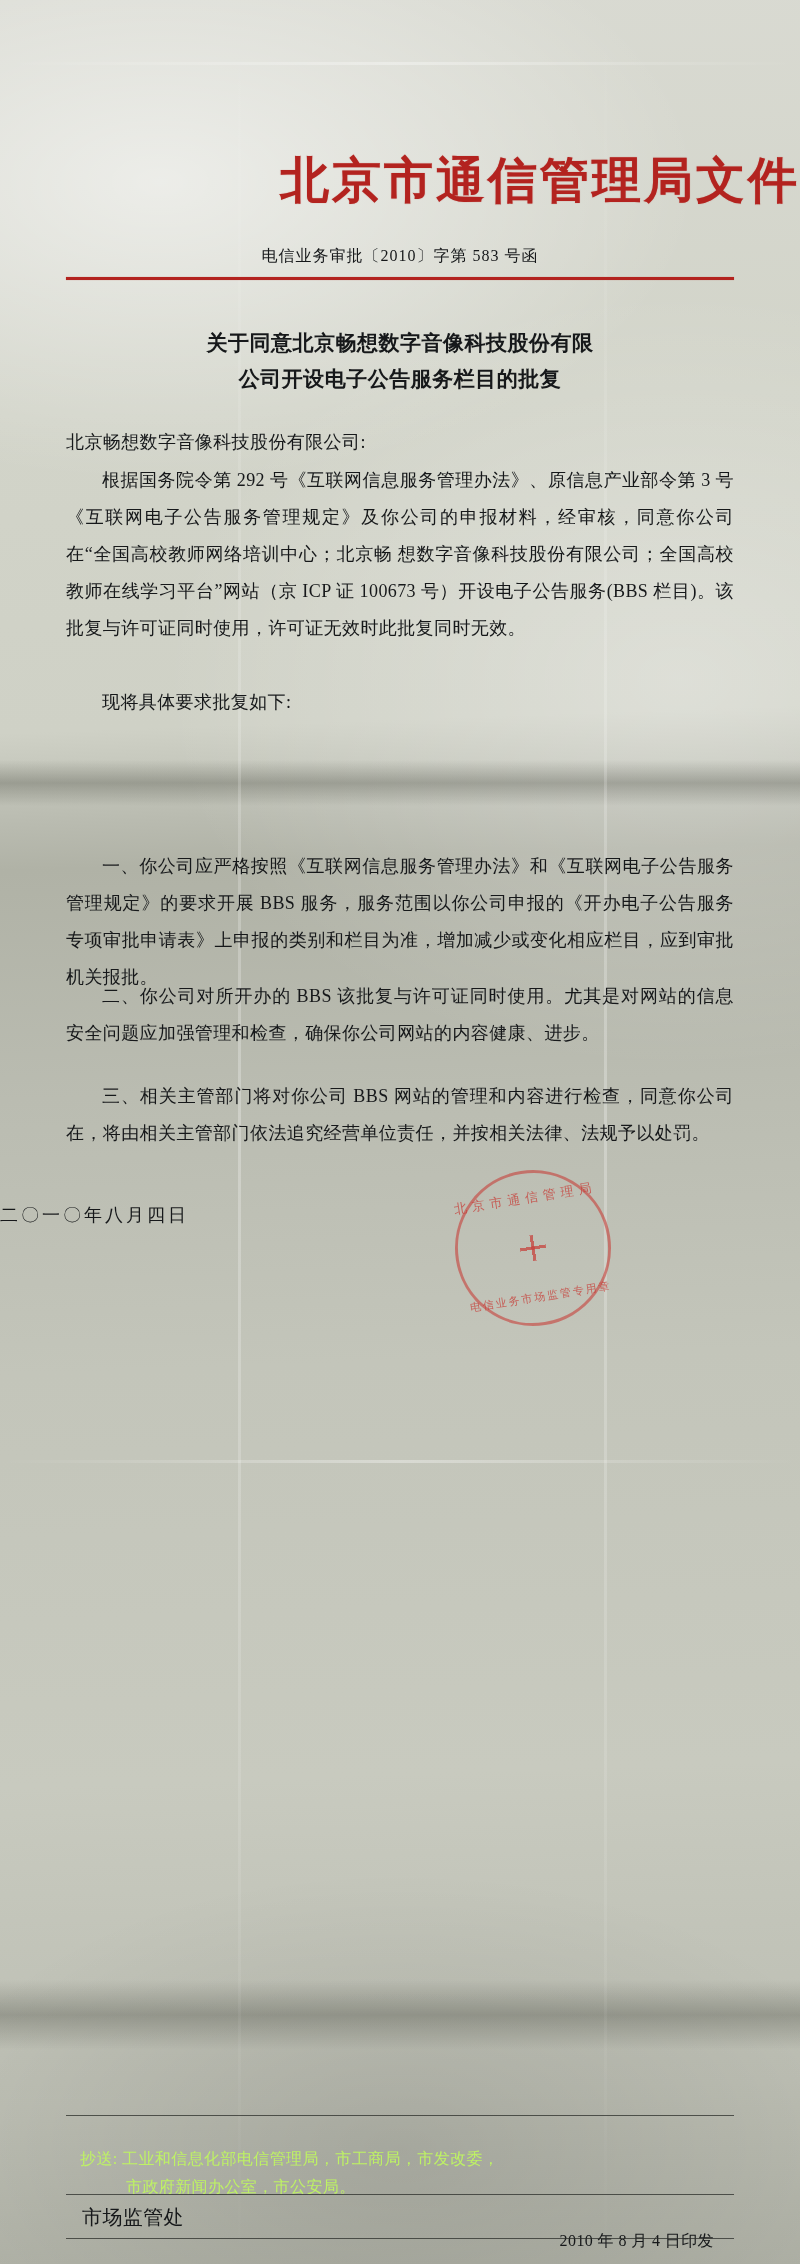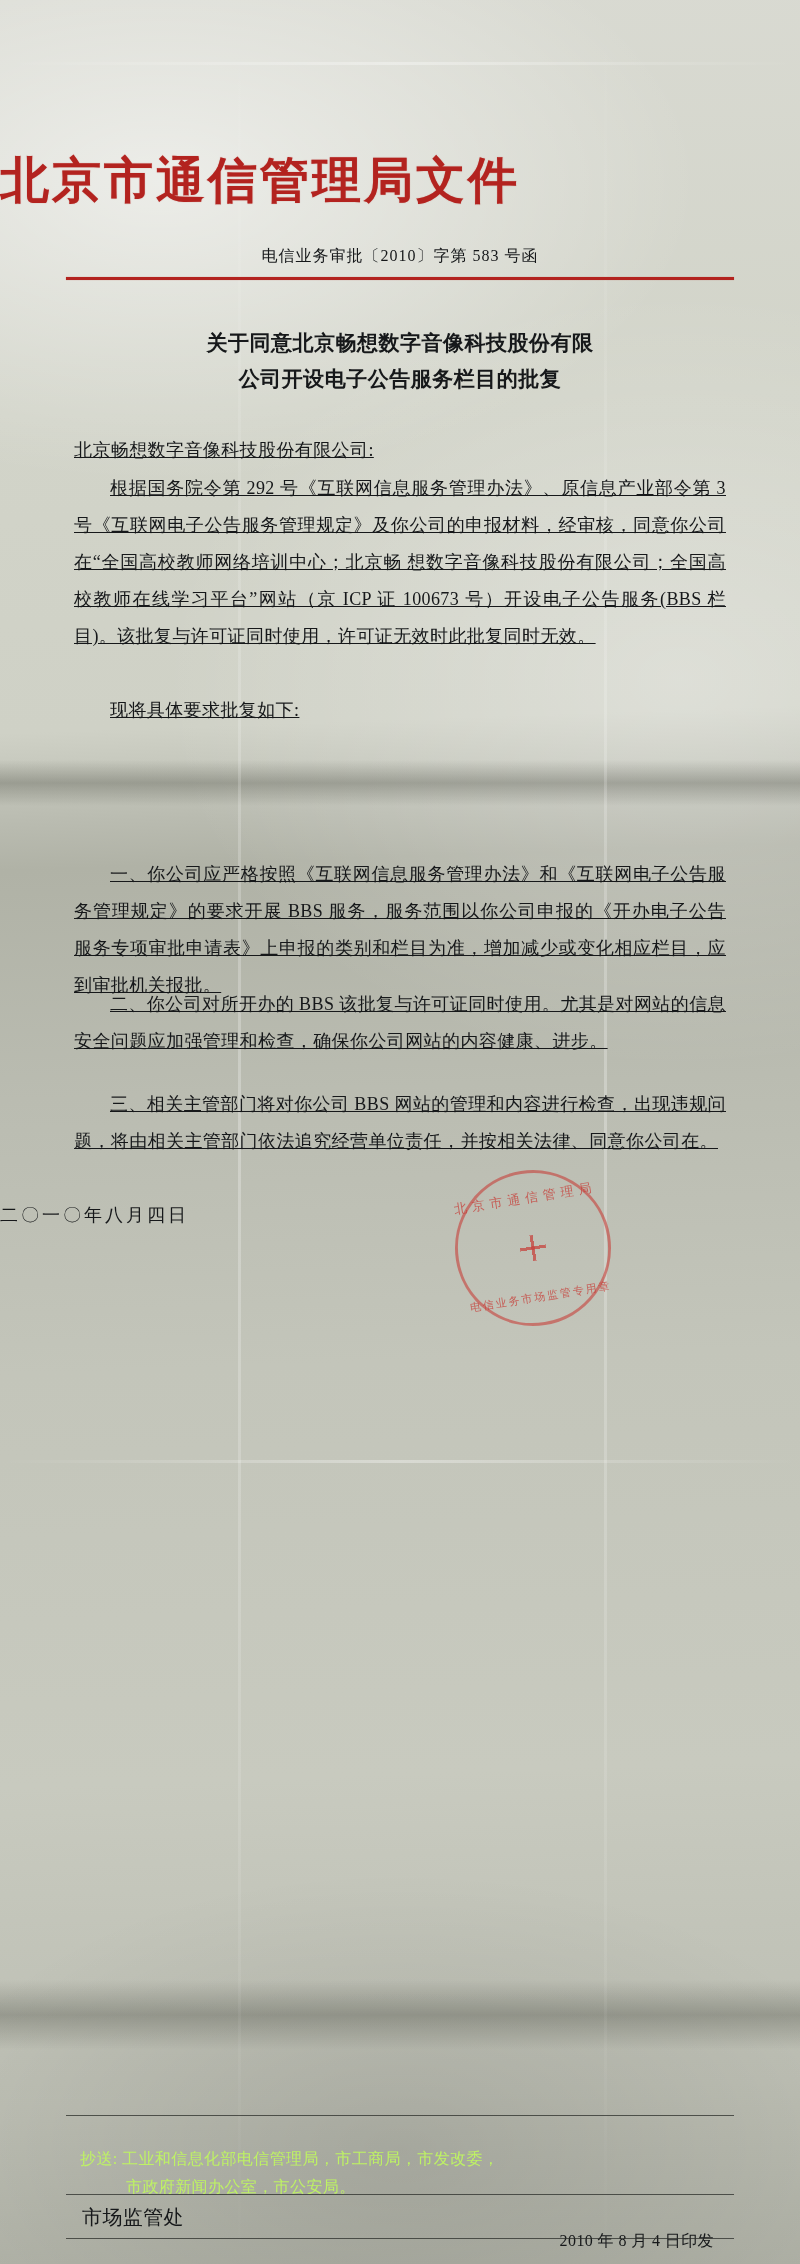--- a/index.html
+++ b/index.html
@@ -51,21 +51,21 @@
     width: 800px;
     height: 2264px;
   }
 
   
   .doc-title {
     position: absolute;
     top: 148px;
     left: 0;
     width: 800px;
-    text-align: left;
+    text-align: right;
     color: #b3231f;
     font-family: "DejaVu Serif", "Liberation Serif", serif;
     font-weight: bold;
     font-size: 49px;
     letter-spacing: 3px;
     text-shadow: 0 0 1px rgba(179,35,31,0.5);
   }
   .doc-number {
     position: absolute;
     top: 246px;
@@ -105,21 +105,21 @@
     position: absolute;
     left: 66px;
     width: 668px;
     color: #16181a;
     font-size: 18px;
     line-height: 37px;
     letter-spacing: 0.4px;
     text-align: justify;
     text-justify: inter-ideograph;
   }
-  .body-block p { margin: 8px; text-decoration: underline; }
+  .body-block p { margin: 0; }
   .indent { text-indent: 36px; }
 
   #addressee { top: 424px; }
   #para1 { top: 462px; }
   #para1b { top: 684px; }
   #para2 { top: 848px; }
   #para3 { top: 978px; }
   #para4 { top: 1078px; }
 
   
@@ -252,21 +252,21 @@
 
   <div class="body-block" id="para2">
     <p class="indent">一、你公司应严格按照《互联网信息服务管理办法》和《互联网电子公告服务管理规定》的要求开展 BBS 服务，服务范围以你公司申报的《开办电子公告服务专项审批申请表》上申报的类别和栏目为准，增加减少或变化相应栏目，应到审批机关报批。</p>
   </div>
 
   <div class="body-block" id="para3">
     <p class="indent">二、你公司对所开办的 BBS 该批复与许可证同时使用。尤其是对网站的信息安全问题应加强管理和检查，确保你公司网站的内容健康、进步。</p>
   </div>
 
   <div class="body-block" id="para4">
-    <p class="indent">三、相关主管部门将对你公司 BBS 网站的管理和内容进行检查，出现违规问题，将由相关主管部门依法追究经营单位责任，并按相关法律、同意你公司在。</p>
+    <p class="indent">三、相关主管部门将对你公司 BBS 网站的管理和内容进行检查，同意你公司在，将由相关主管部门依法追究经营单位责任，并按相关法律、法规予以处罚。</p>
   </div>
 
   <div class="sign-date">二〇一〇年八月四日</div>
 
   <div class="seal">
     <div class="seal-top">北京市通信管理局</div>
     <div class="seal-bottom">电信业务市场监管专用章</div>
   </div>
 
   <div class="footer-rule" id="rule-top"></div>

